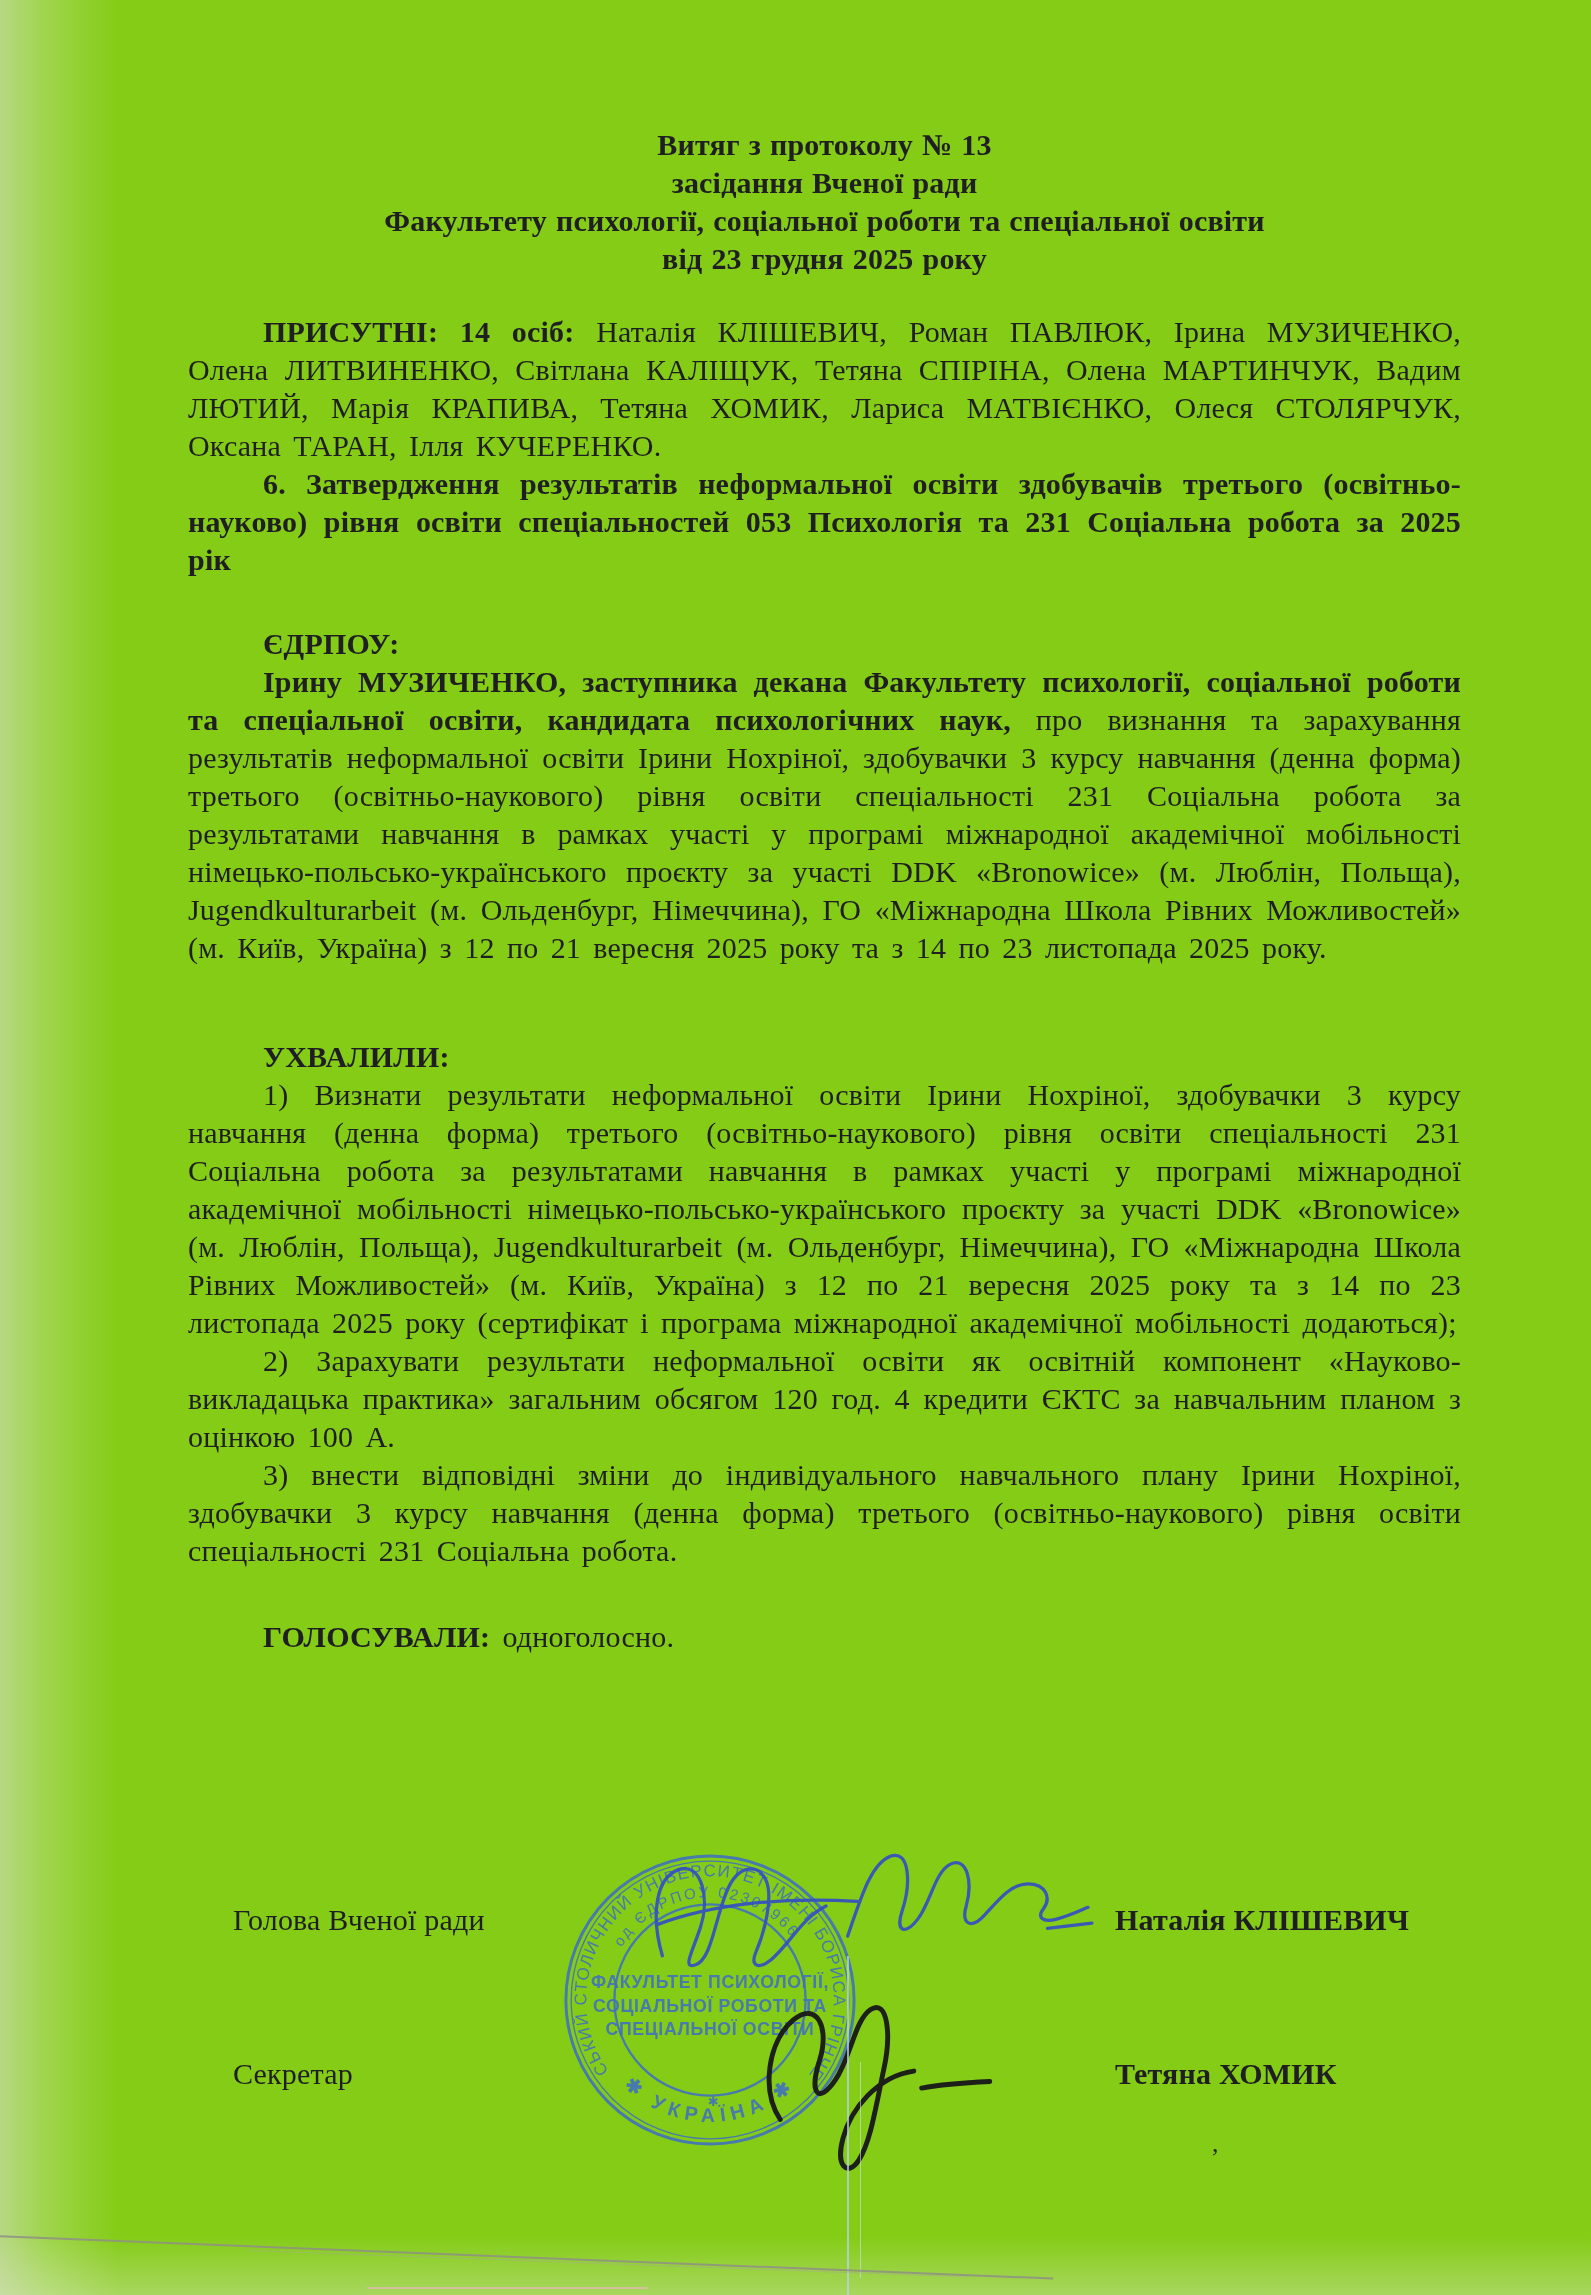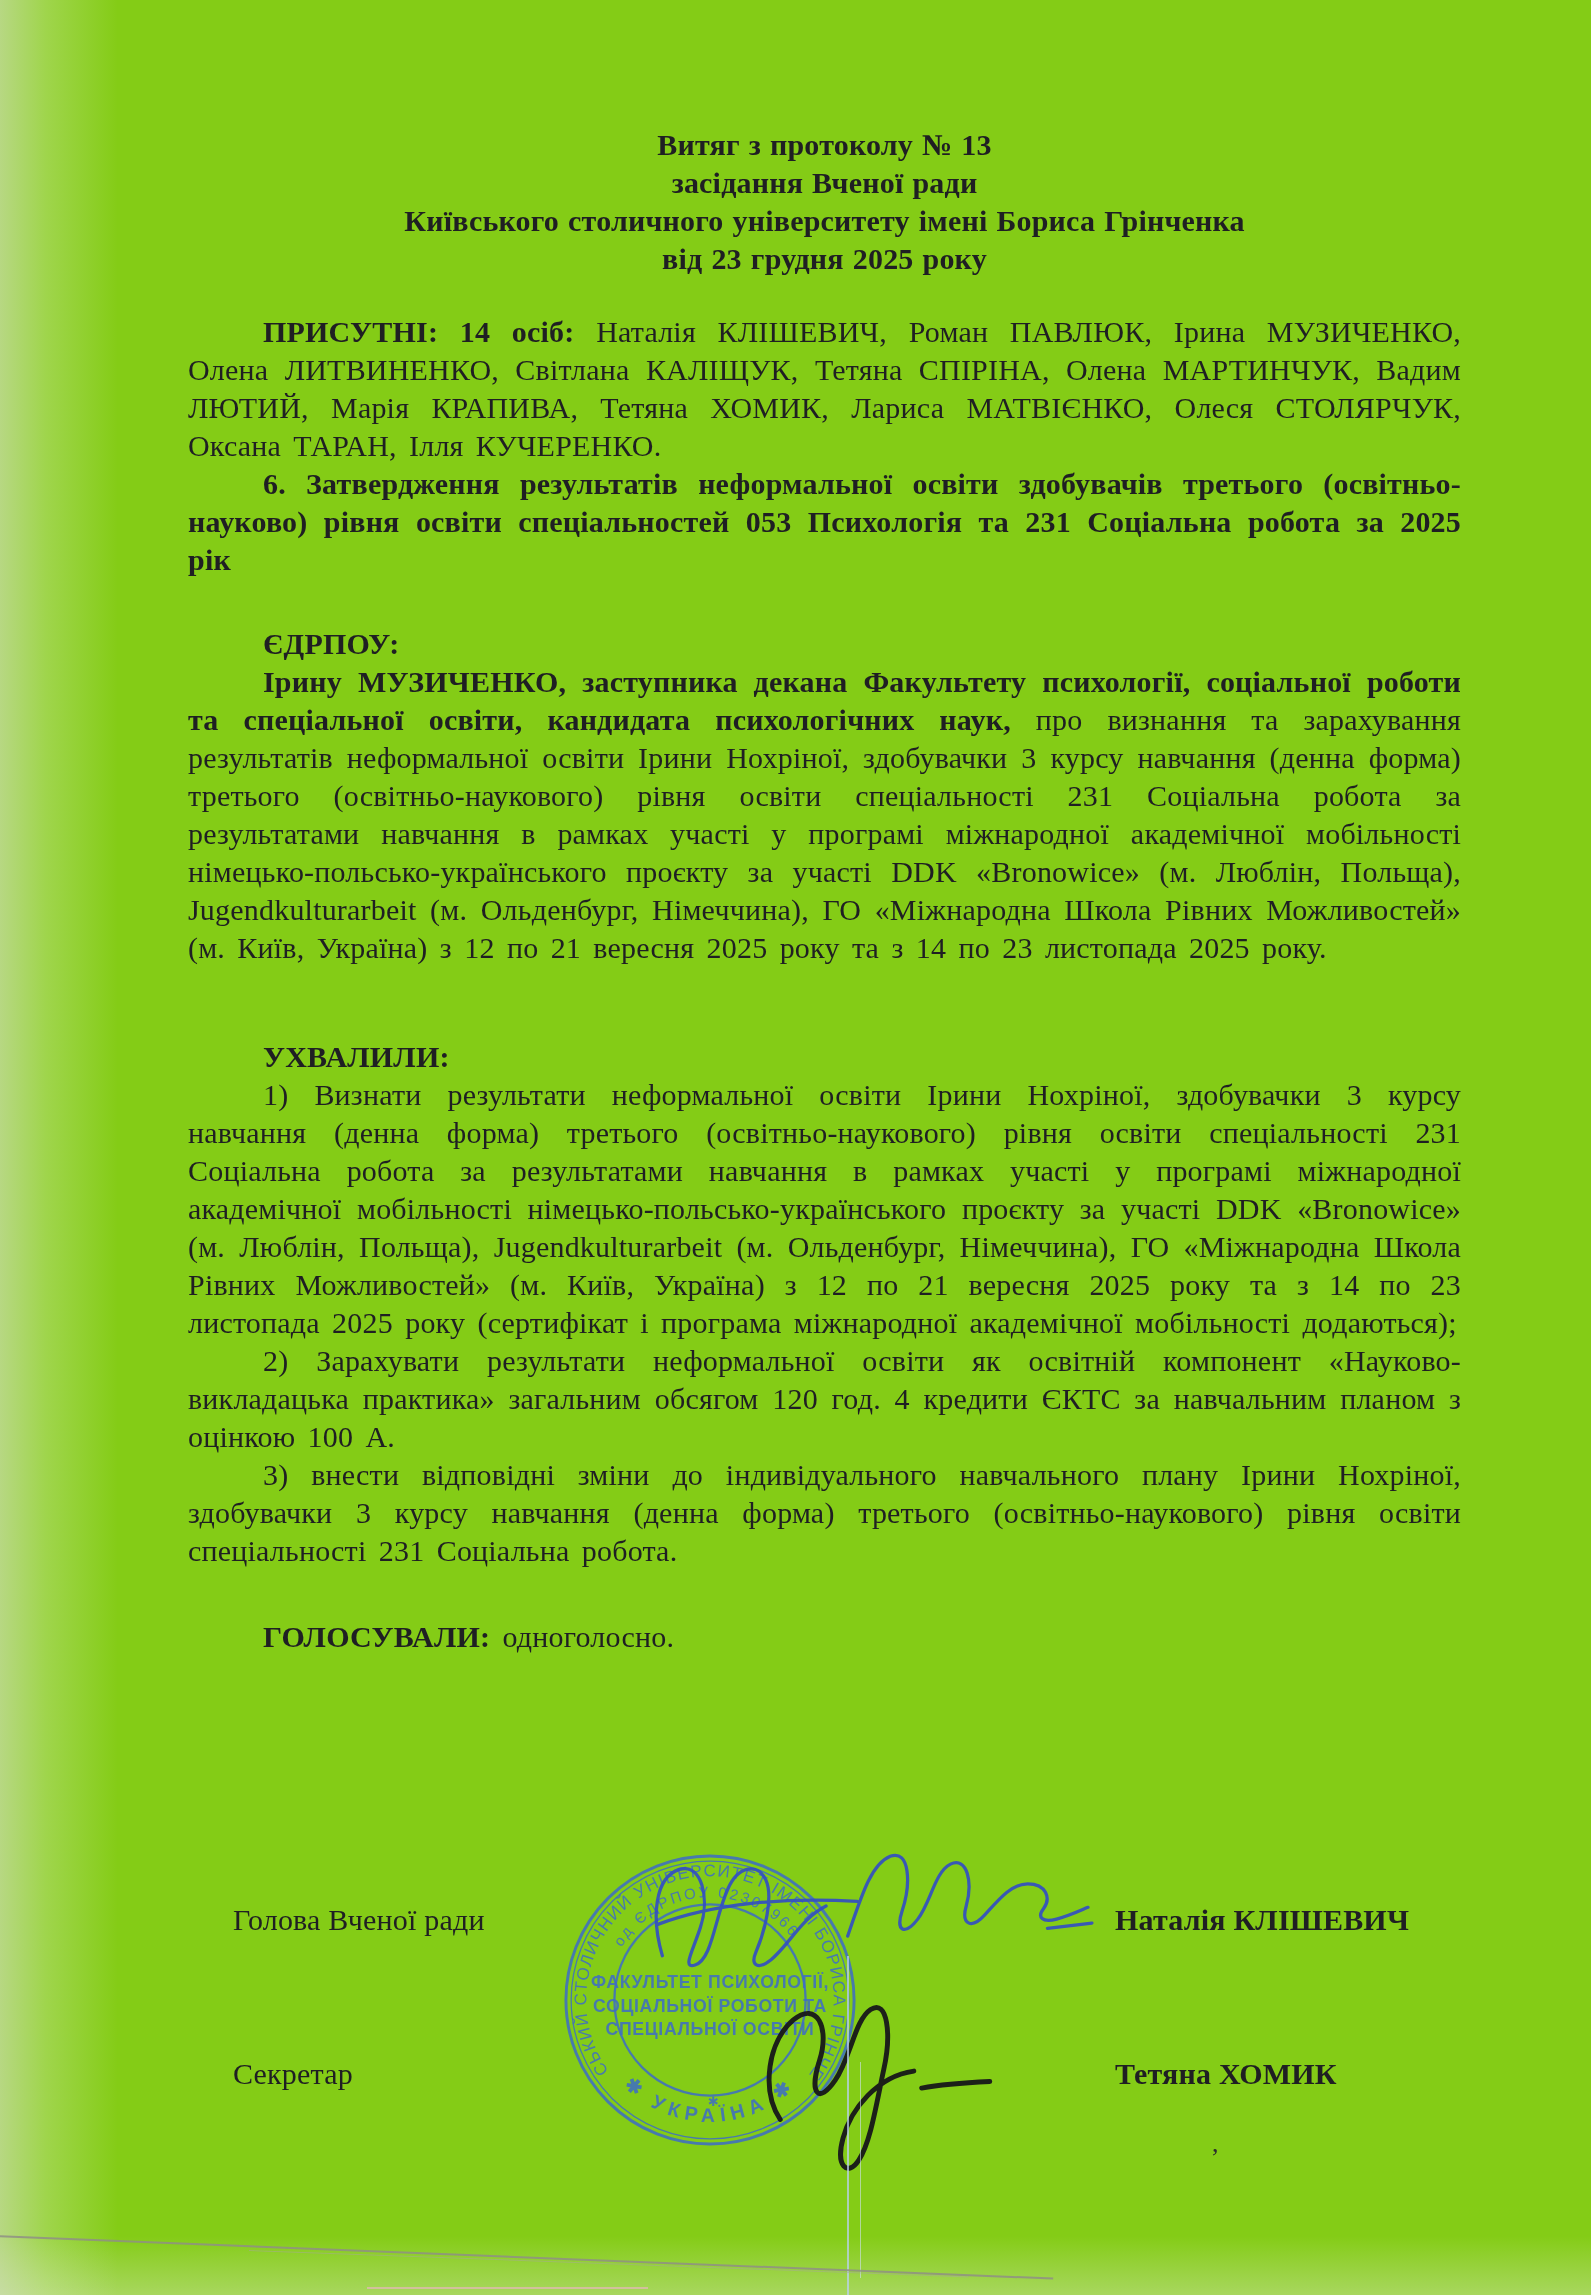--- a/index.html
+++ b/index.html
@@ -48,21 +48,21 @@
 <body>
 
 <div class="page">
   <div class="scan-shade"></div>
 
   <div class="content">
 
     <div class="title-block">
       <div class="title-line">Витяг з протоколу № 13</div>
       <div class="title-line">засідання Вченої ради</div>
-      <div class="title-line">Київського столичного університету імені Бориса Грінченка</div>
+      <div class="title-line">Факультету психології, соціальної роботи та спеціальної освіти</div>
       <div class="title-line">від 23 грудня 2025 року</div>
     </div>
 
     <p class="para"><span class="b">ПРИСУТНІ: 14 осіб:</span><span> Наталія КЛІШЕВИЧ, Роман ПАВЛЮК, Ірина МУЗИЧЕНКО, Олена ЛИТВИНЕНКО, Світлана КАЛІЩУК, Тетяна СПІРІНА, Олена МАРТИНЧУК, Вадим ЛЮТИЙ, Марія КРАПИВА, Тетяна ХОМИК, Лариса МАТВІЄНКО, Олеся СТОЛЯРЧУК, Оксана ТАРАН, Ілля КУЧЕРЕНКО.</span></p>
 
     <p class="para b">6. Затвердження результатів неформальної освіти здобувачів третього (освітньо-науково) рівня освіти спеціальностей 053 Психологія та 231 Соціальна робота за 2025 рік</p>
 
     <p class="h-left mt-slukhaly">ЄДРПОУ:</p>
     <p class="para"><span class="b">Ірину МУЗИЧЕНКО, заступника декана Факультету психології, соціальної роботи та спеціальної освіти, кандидата психологічних наук,</span><span> про визнання та зарахування результатів неформальної освіти Ірини Нохріної, здобувачки 3 курсу навчання (денна форма) третього (освітньо-наукового) рівня освіти спеціальності 231 Соціальна робота за результатами навчання в рамках участі у програмі міжнародної академічної мобільності німецько-польсько-українського проєкту за участі DDK «Bronowice» (м. Люблін, Польща), Jugendkulturarbeit (м. Ольденбург, Німеччина), ГО «Міжнародна Школа Рівних Можливостей» (м. Київ, Україна) з 12 по 21 вересня 2025 року та з 14 по 23 листопада 2025 року.</span></p>
 

